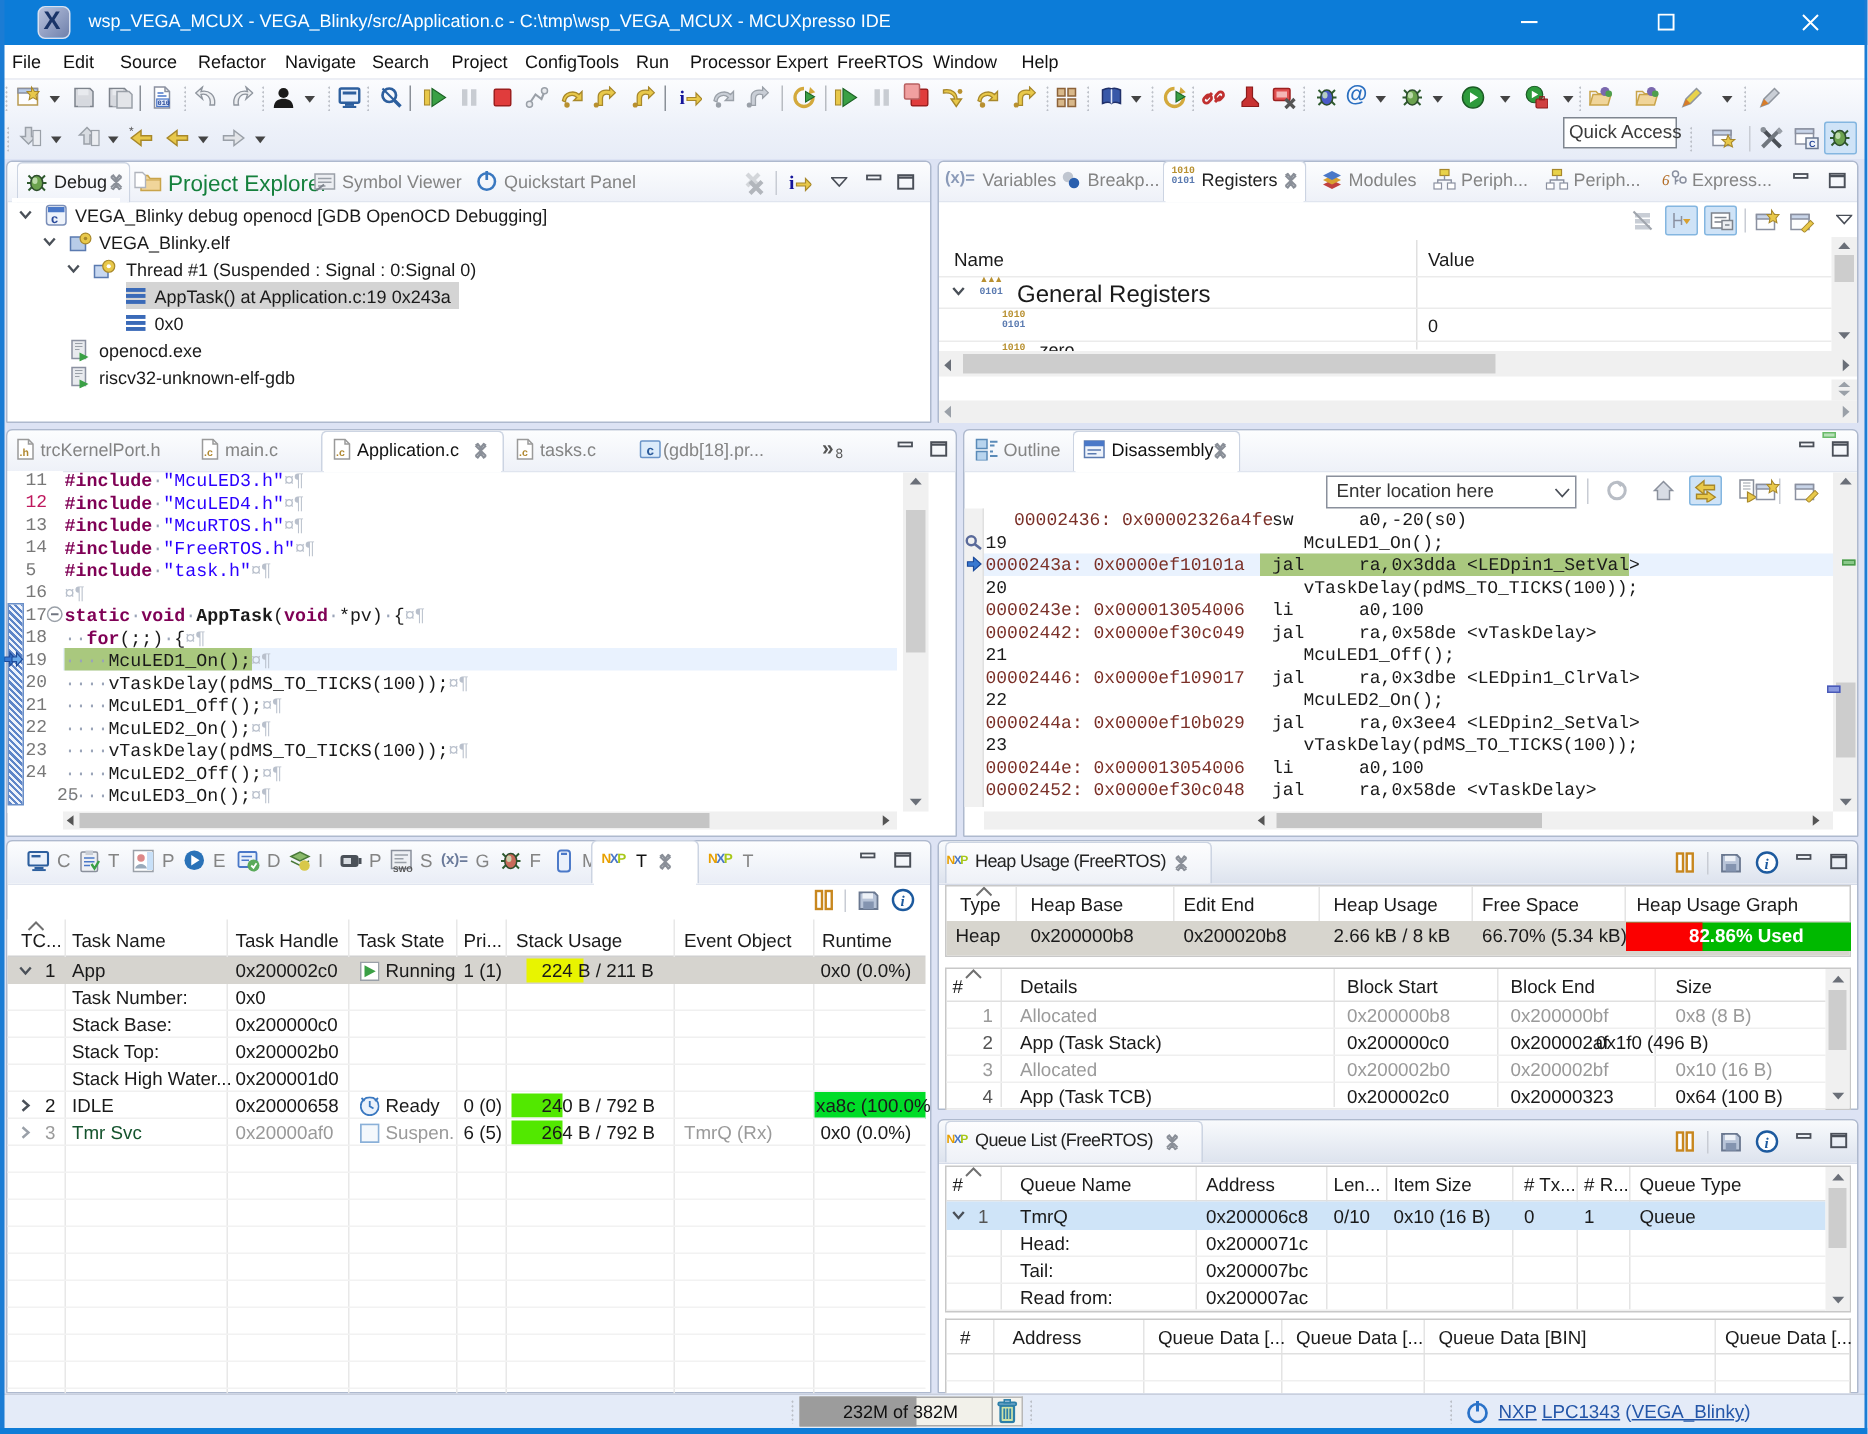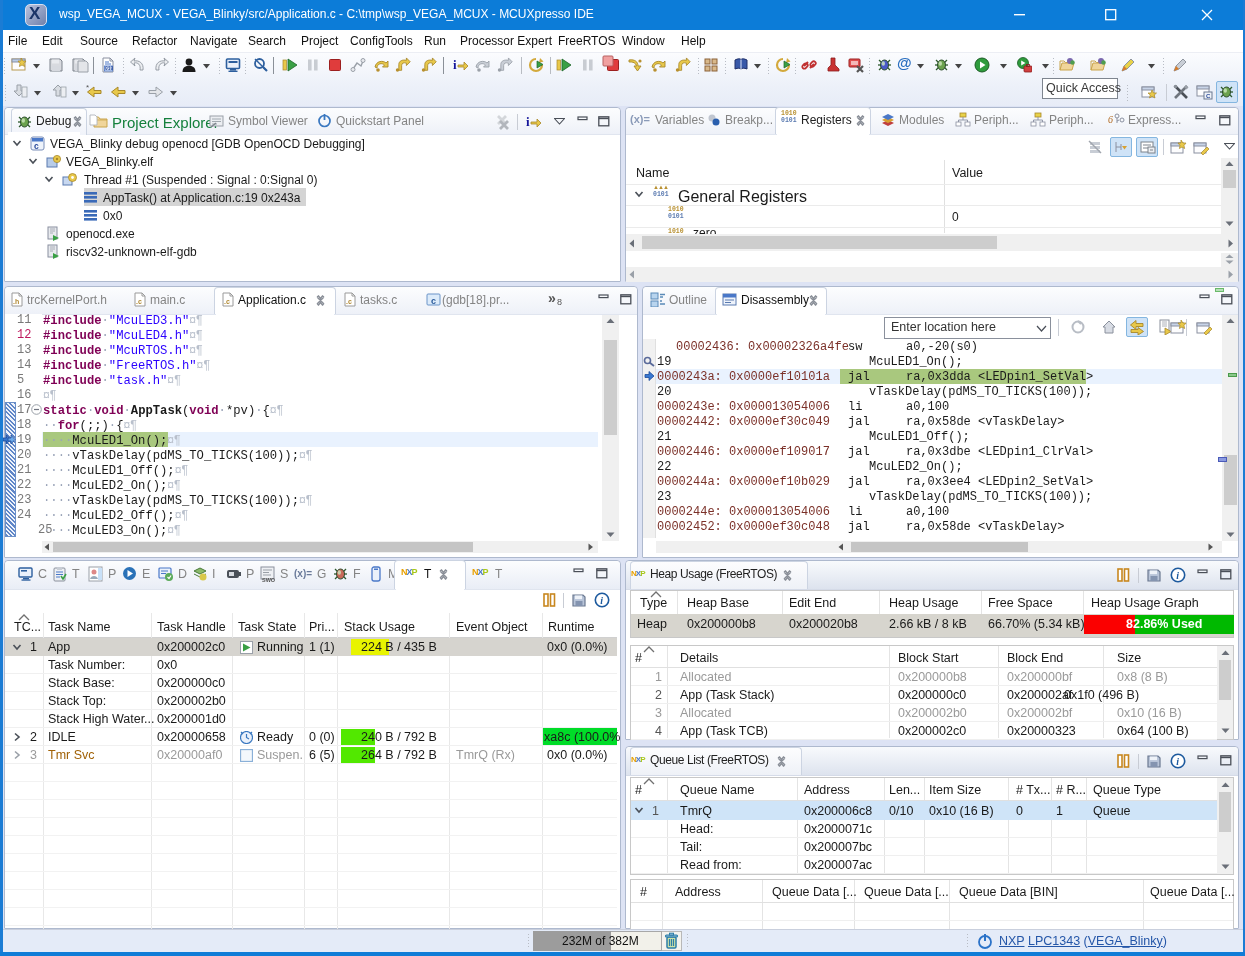--- a/index.html
+++ b/index.html
@@ -951,21 +951,21 @@
 <div class="abs t" style="left:30px;top:640px;font-size:12.5px;">1</div>
 <div class="abs t" style="left:48px;top:640px;font-size:12.5px;">App</div>
 <div class="abs t" style="left:157px;top:640px;font-size:12.5px;">0x200002c0</div>
 <svg class="abs" style="left:240px;top:641px;" width="13" height="13" viewBox="0 0 13 13">
     <rect x="0.5" y="0.5" width="12" height="12" fill="#fff" stroke="#9aa0a8"></rect>
     <path d="M3 2.5 L10.5 6.5 L3 10.5 Z" fill="#3aa045"></path>
   </svg>
 <div class="abs t" style="left:257px;top:640px;font-size:12.5px;">Running</div>
 <div class="abs t" style="left:309px;top:640px;font-size:12.5px;">1 (1)</div>
 <div class="abs" style="left:351px;top:639px;width:38px;height:16px;background:#e8f400;"></div>
-<div class="abs t" style="left:361px;top:640px;font-size:12.5px;">224 B / 435 B</div>
+<div class="abs t" style="left:361px;top:640px;font-size:12.5px;">224 B / 211 B</div>
 <div class="abs t" style="left:547px;top:640px;font-size:12.5px;">0x0 (0.0%)</div>
 <div class="abs" style="left:5px;top:673px;width:612px;height:1px;background:#f0f0f0;"></div>
 <div class="abs t" style="left:48px;top:658px;font-size:12.5px;">Task Number:</div>
 <div class="abs t" style="left:157px;top:658px;font-size:12.5px;">0x0</div>
 <div class="abs" style="left:5px;top:691px;width:612px;height:1px;background:#f0f0f0;"></div>
 <div class="abs t" style="left:48px;top:676px;font-size:12.5px;">Stack Base:</div>
 <div class="abs t" style="left:157px;top:676px;font-size:12.5px;">0x200000c0</div>
 <div class="abs" style="left:5px;top:709px;width:612px;height:1px;background:#f0f0f0;"></div>
 <div class="abs t" style="left:48px;top:694px;font-size:12.5px;">Stack Top:</div>
 <div class="abs t" style="left:157px;top:694px;font-size:12.5px;">0x200002b0</div>
@@ -987,21 +987,21 @@
 <div class="abs t" style="left:309px;top:730px;font-size:12.5px;">0 (0)</div>
 <div class="abs" style="left:341px;top:729px;width:34px;height:16px;background:#52e800;"></div>
 <div class="abs t" style="left:361px;top:730px;font-size:12.5px;">240 B / 792 B</div>
 <div class="abs" style="left:543px;top:728px;width:74px;height:18px;background:#00dc28;"></div>
 <div class="abs t" style="left:544px;top:730px;font-size:12.5px;">xa8c (100.0%</div>
 <div class="abs" style="left:5px;top:745px;width:612px;height:1px;background:#f0f0f0;"></div>
 <svg class="abs" style="left:12px;top:750px;" width="10" height="10" viewBox="0 0 10 10">
     <path d="M3 1.5 L7 5 L3 8.5" fill="none" stroke="#9aa0a8" stroke-width="1.6"></path>
   </svg>
 <div class="abs t" style="left:30px;top:748px;font-size:12.5px;color:#9a9a9a;">3</div>
-<div class="abs t" style="left:48px;top:748px;font-size:12.5px;color:#a16207;">Tmr Svc</div>
+<div class="abs t" style="left:48px;top:748px;font-size:12.5px;color:#14532d;">Tmr Svc</div>
 <div class="abs t" style="left:157px;top:748px;font-size:12.5px;color:#9a9a9a;">0x20000af0</div>
 <svg class="abs" style="left:240px;top:749px;" width="13" height="13" viewBox="0 0 13 13">
     <rect x="0.5" y="0.5" width="12" height="12" fill="#f4f8fc" stroke="#8ab0d8" stroke-width="1.3"></rect>
   </svg>
 <div class="abs" style="left:257px;top:748px;width:46px;height:15px;overflow:hidden;">
     <div class="abs t" style="left:0px;top:0px;font-size:12.5px;color:#9a9a9a;">Suspen...</div>
   </div>
 <div class="abs t" style="left:309px;top:748px;font-size:12.5px;">6 (5)</div>
 <div class="abs" style="left:341px;top:747px;width:34px;height:16px;background:#52e800;"></div>
 <div class="abs t" style="left:361px;top:748px;font-size:12.5px;">264 B / 792 B</div>

